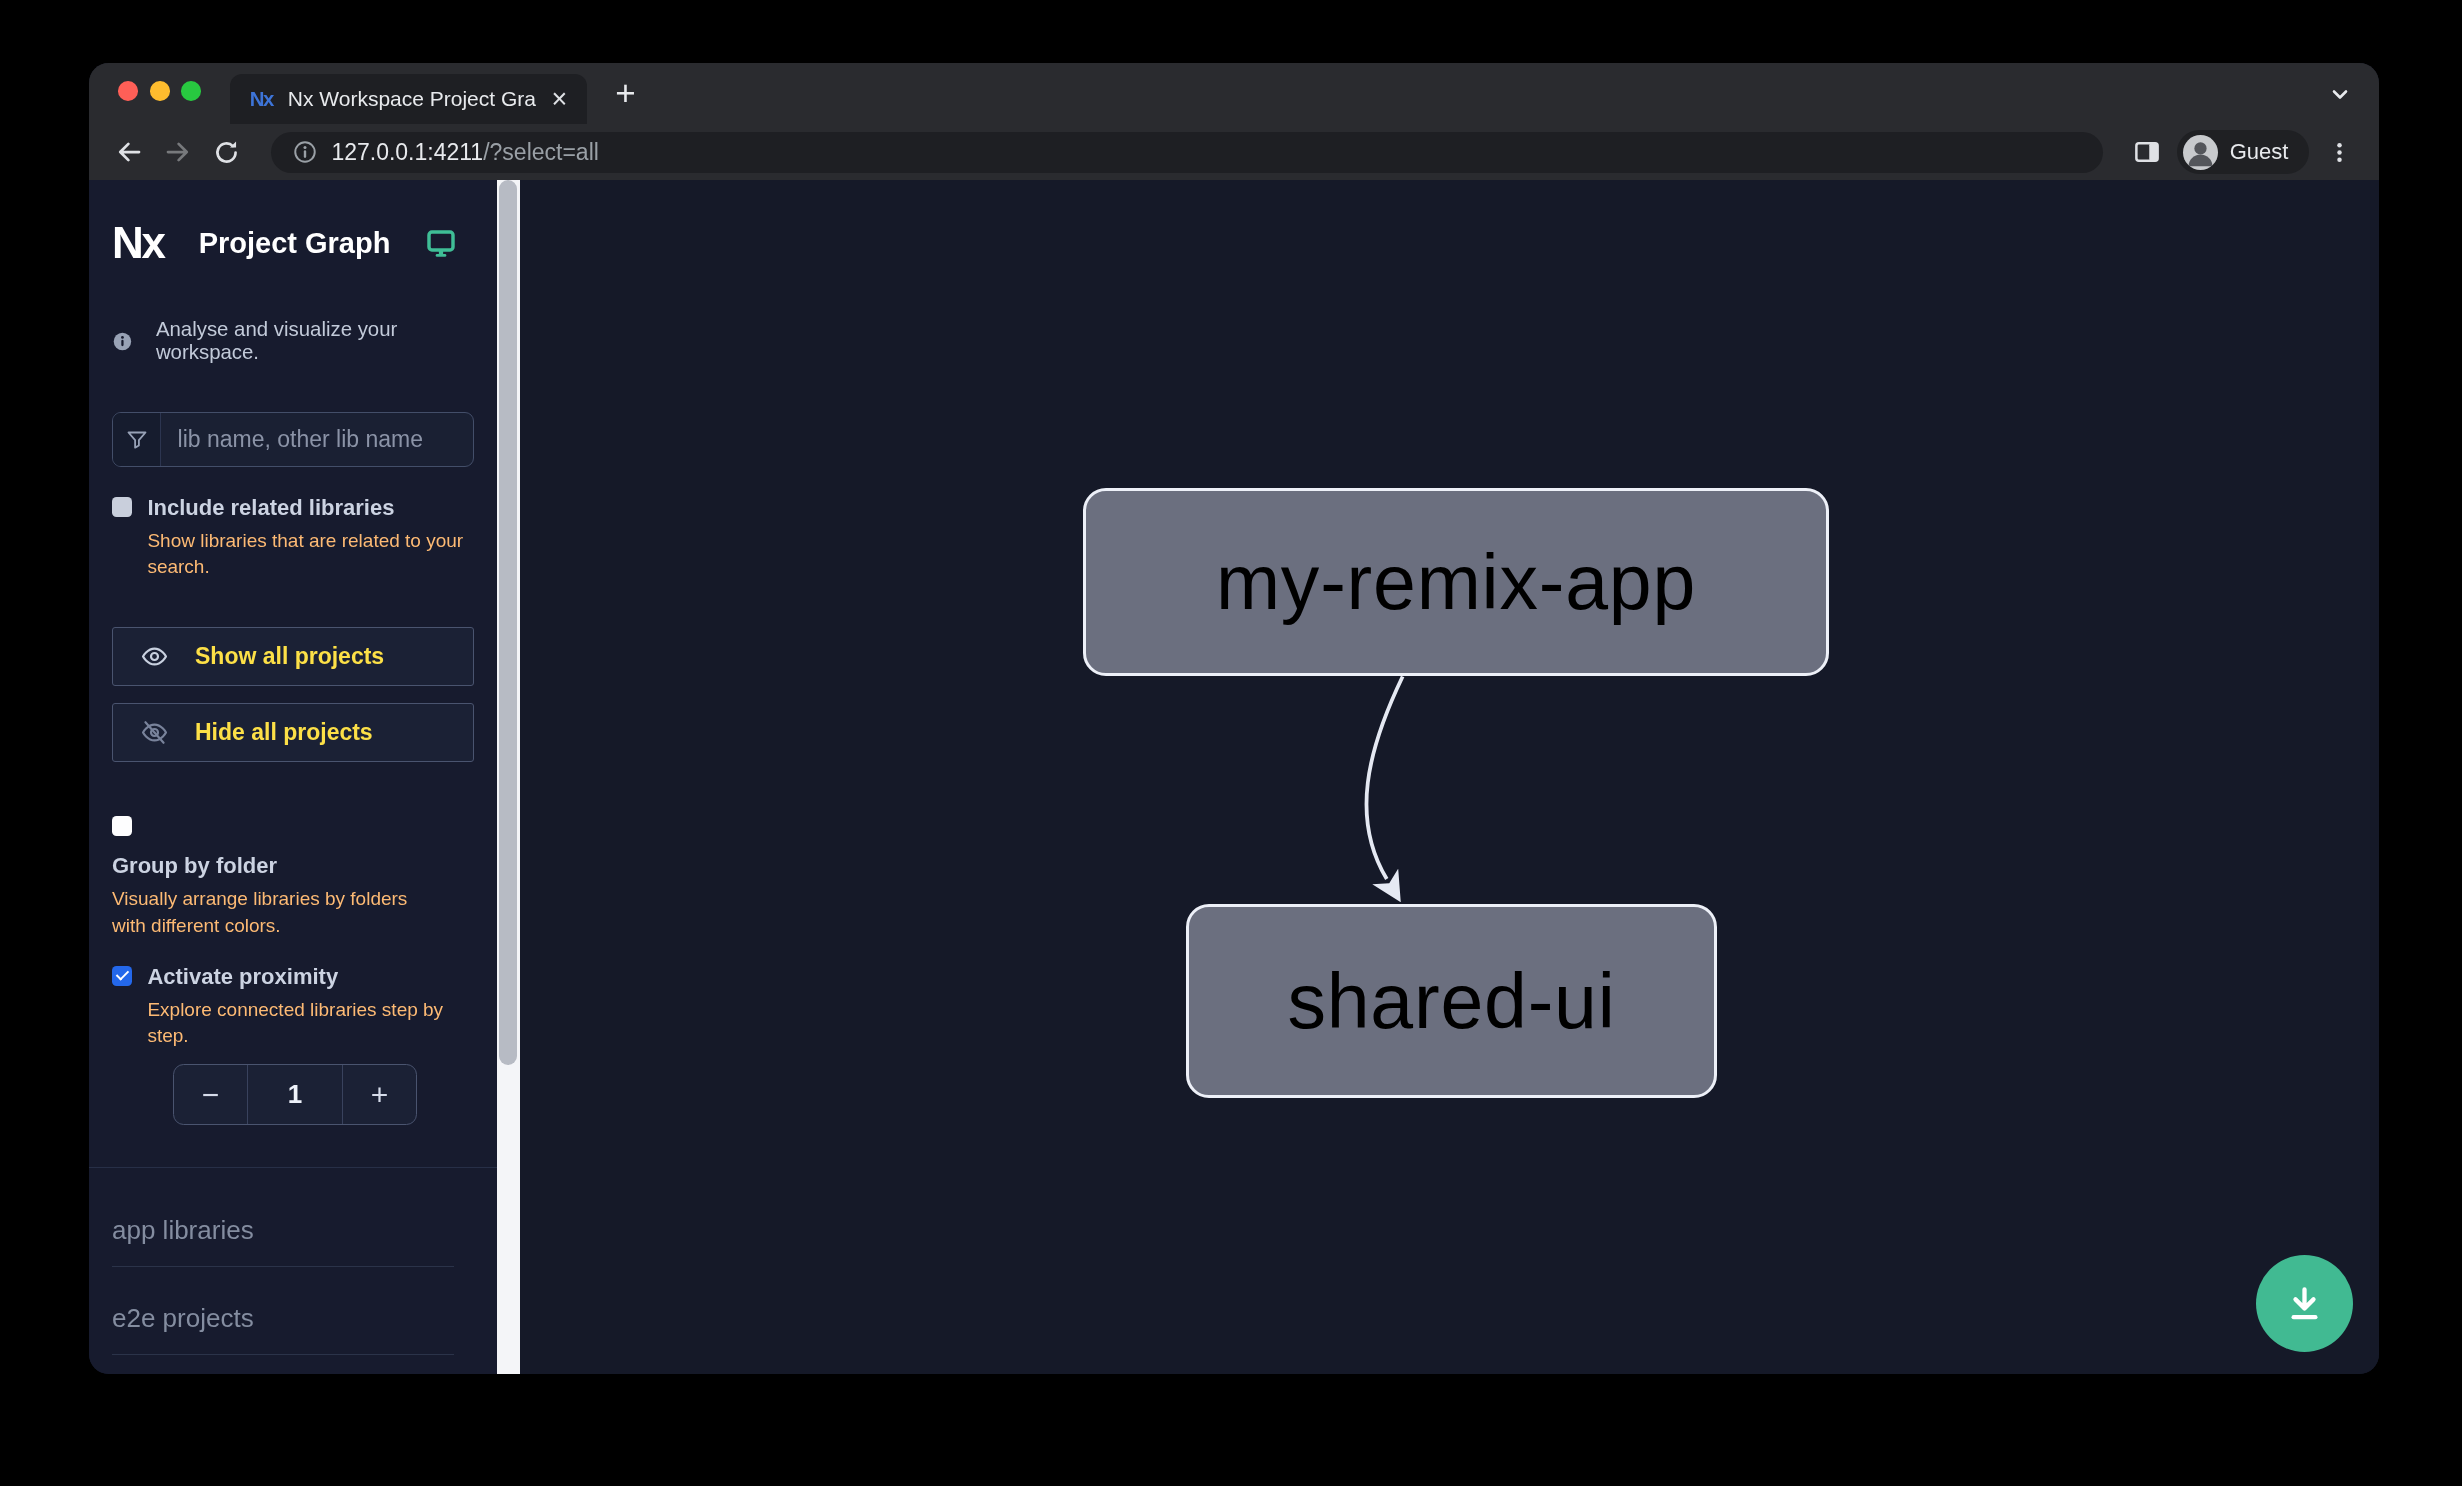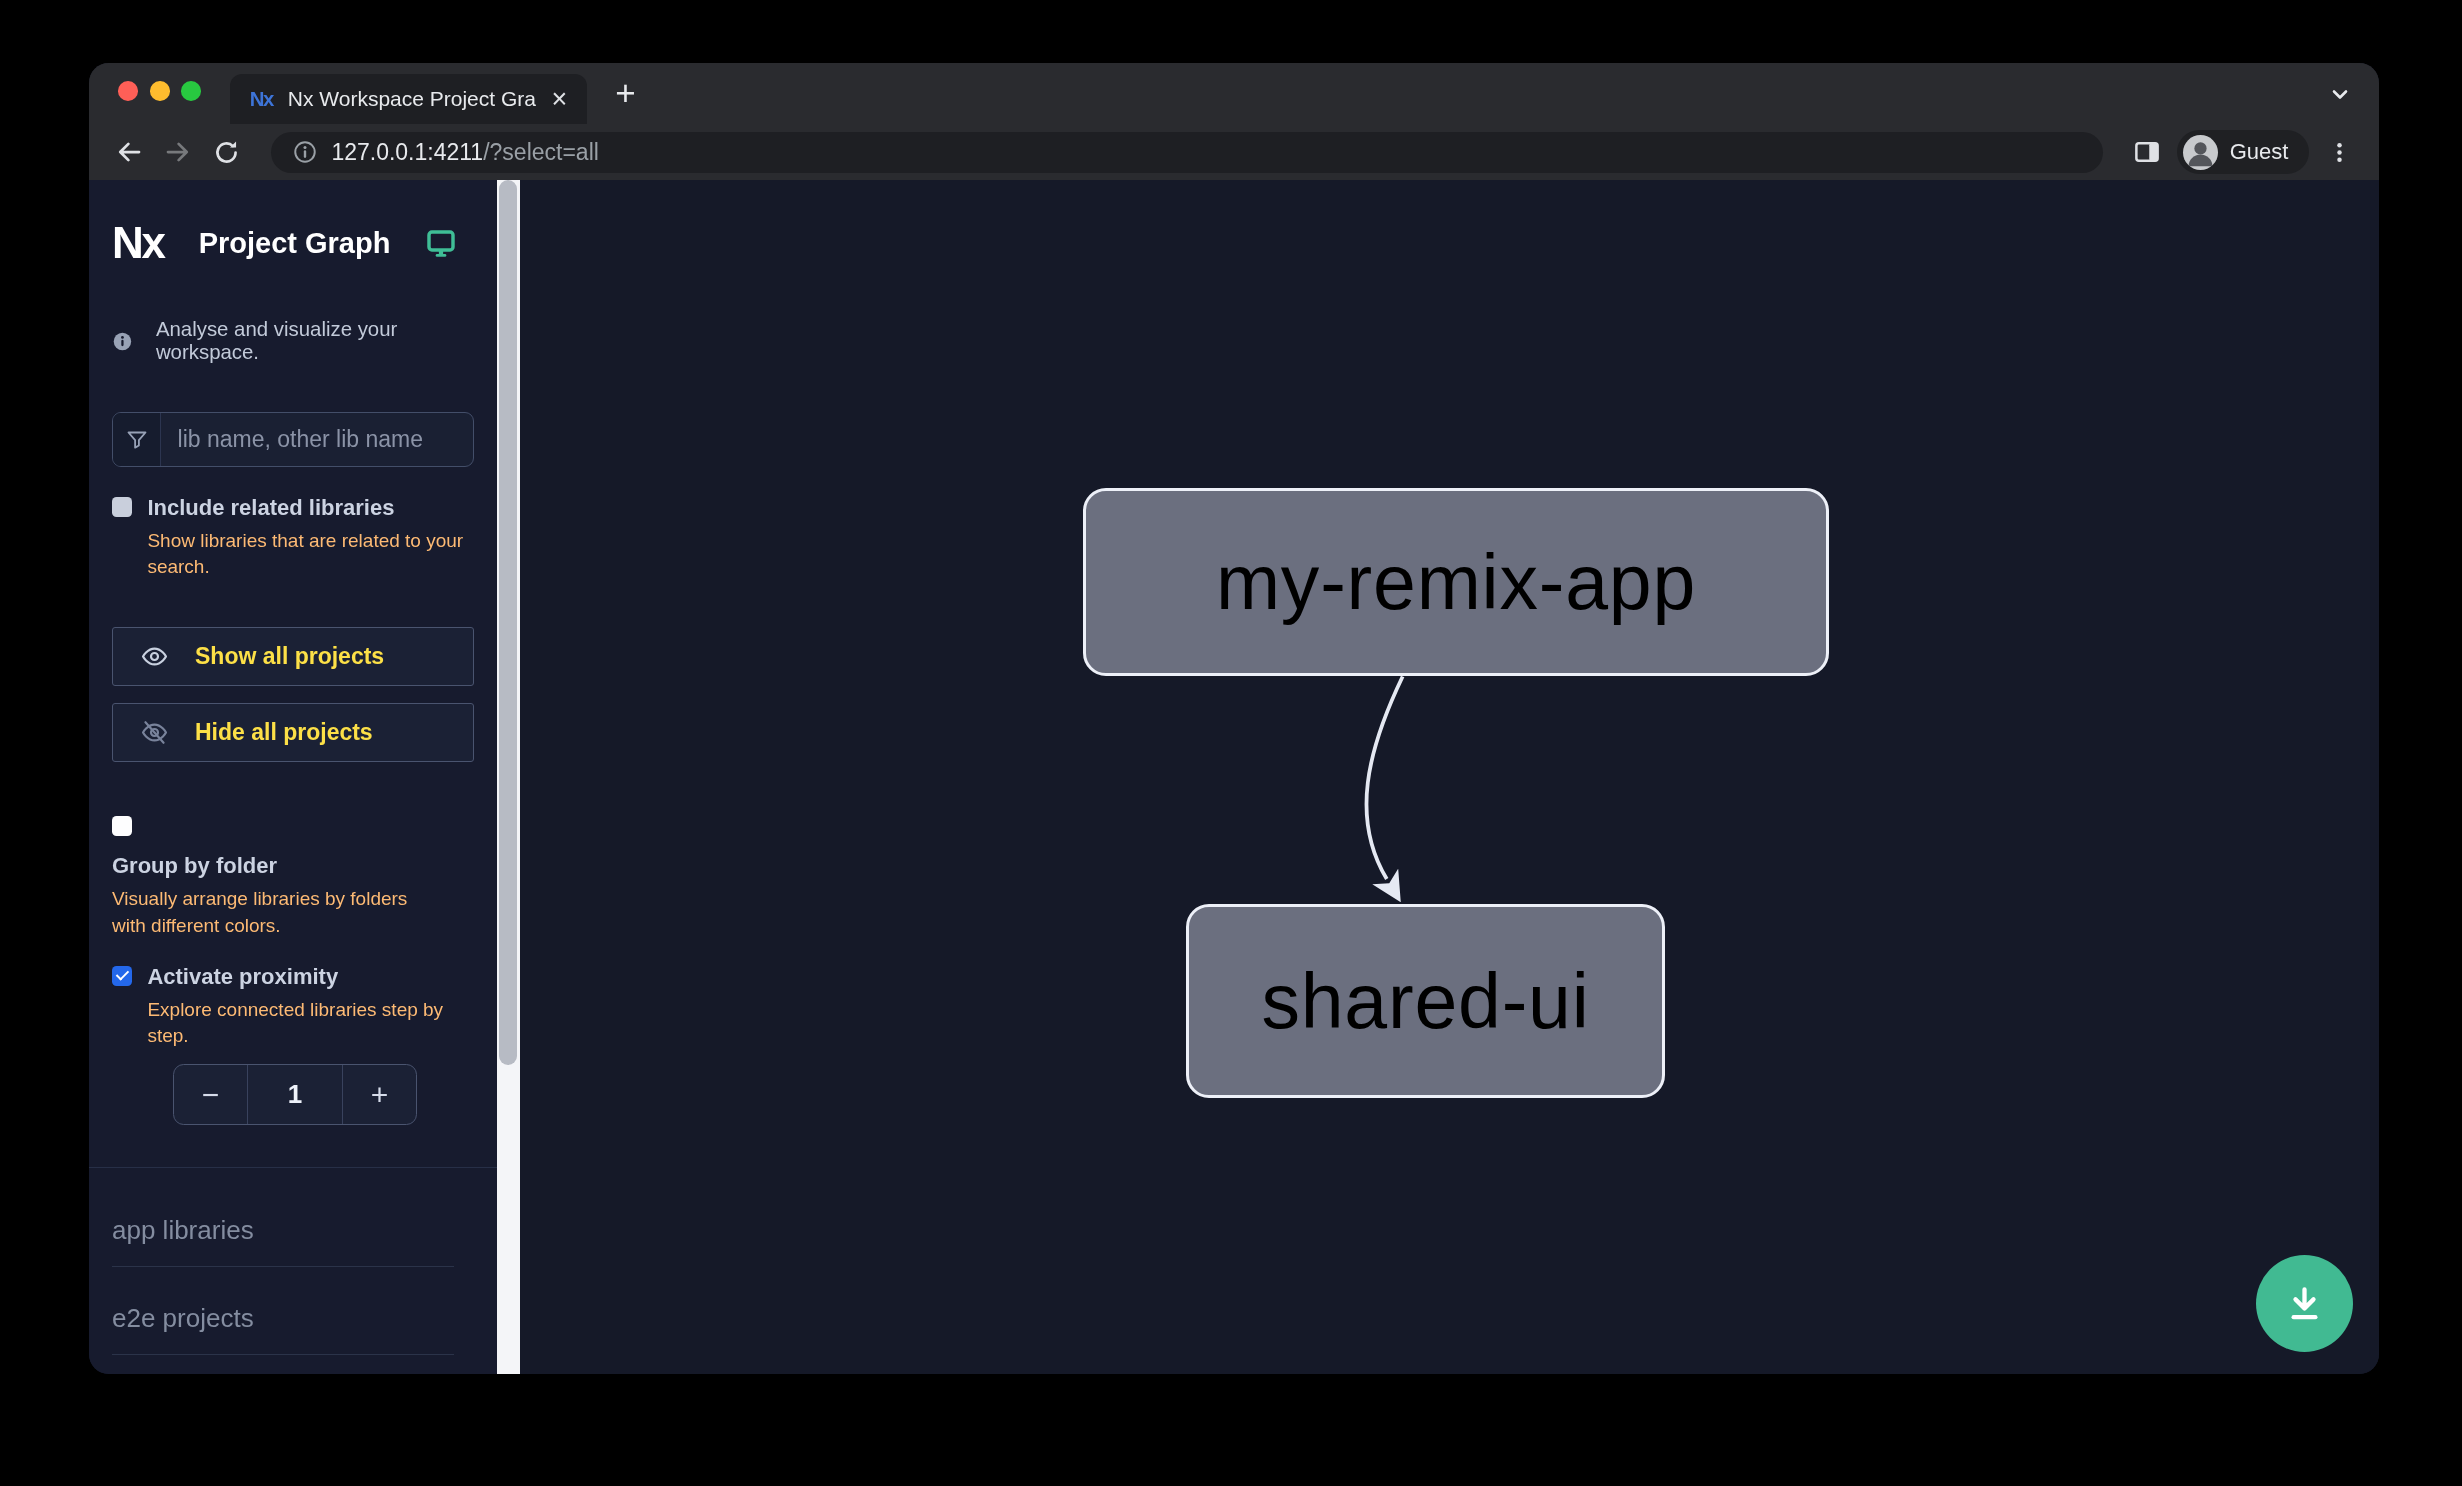--- a/index.html
+++ b/index.html
@@ -63,21 +63,21 @@
   .stepper{margin-left:61px;margin-top:15px;width:244px;height:61px;border:1.5px solid #4a546f;border-radius:10.6px;background:#1b2135;display:flex;overflow:hidden;box-sizing:border-box;}
   .step-btn{width:73px;display:flex;align-items:center;justify-content:center;font-size:30px;color:#d6dcea;}
   .step-value{flex:1;display:flex;align-items:center;justify-content:center;font-size:26px;font-weight:600;color:#eef2fa;border-left:1.5px solid #39425d;border-right:1.5px solid #39425d;}
   .sidebar-divider{margin:42px -23px 0;border-top:1.5px solid #272f47;}
   .section-header{margin-top:47px;width:342px;font-size:26px;color:#848da0;padding-bottom:19.7px;border-bottom:1.5px solid #2b3349;}
   .section-header.second{margin-top:36px;}
 
   
   .node{position:absolute;background:#6b6f7f;border:3.8px solid #edf0f8;border-radius:23px;display:flex;align-items:center;justify-content:center;color:#000000;font-size:77px;letter-spacing:0.8px;box-sizing:border-box;}
   .node1{left:563px;top:308px;width:746px;height:188px;}
-  .node2{left:666px;top:724px;width:479px;height:194px;}
+  .node2{left:666px;top:724px;width:531px;height:194px;}
   .edges{position:absolute;left:0;top:0;width:100%;height:100%;pointer-events:none;}
   .fab{position:absolute;left:1736px;top:1075px;width:97px;height:97px;border-radius:50%;background:#41ba92;display:flex;align-items:center;justify-content:center;}
 </style>
 </head>
 <body>
 
 <div class="screen">
   <div class="window">
 
     <div class="tabstrip">

